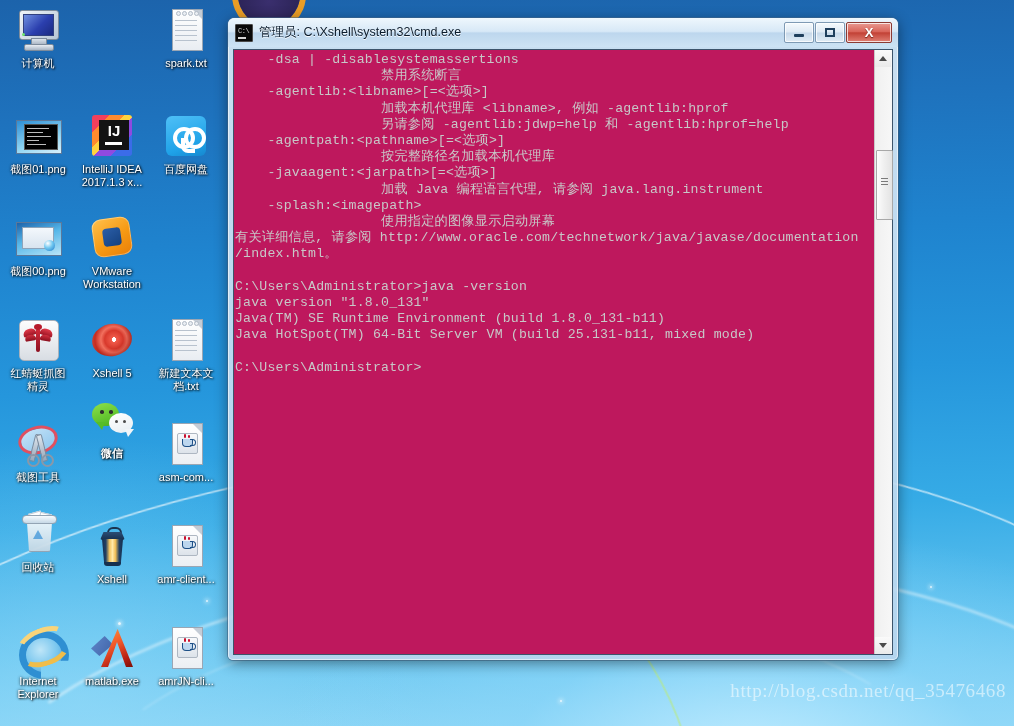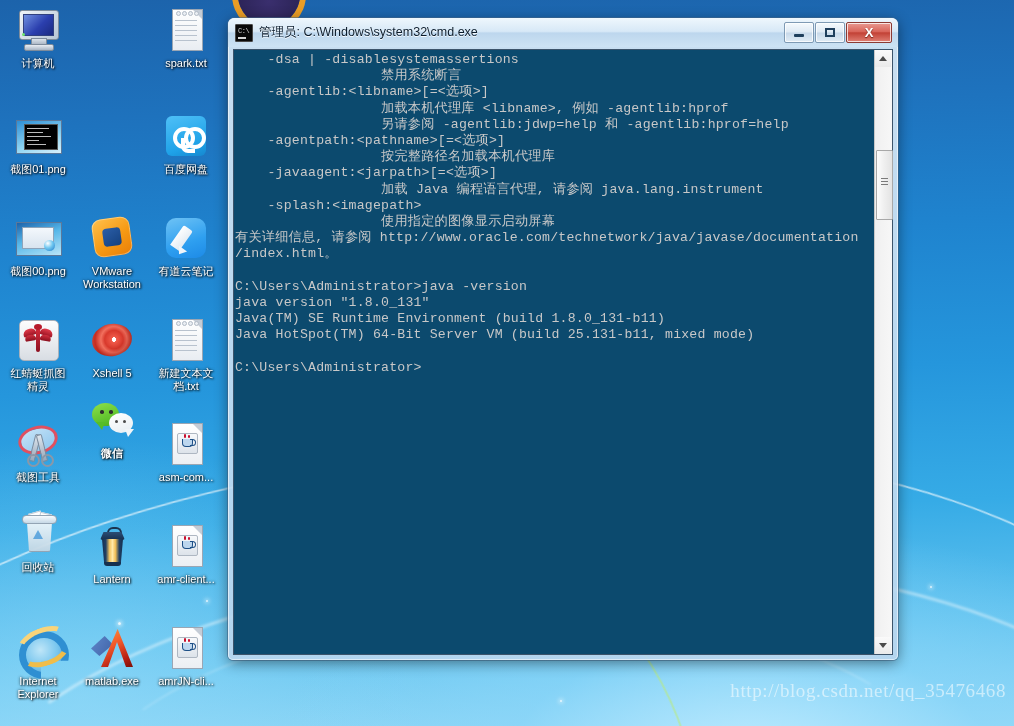--- a/index.html
+++ b/index.html
@@ -560,21 +560,21 @@
     width: 660px; height: 606px;
     background: #000000;
     border: 1px solid #3c546b;
     box-sizing: border-box;
     display: flex;
   }
   #console-text {
     flex: 1 1 auto;
     overflow: hidden;
     color: #c8c8c8;
-    background: #0c4a6e;
+    background: #be185d;
     font-family: "Liberation Mono", "DejaVu Sans Mono", monospace;
     font-size: 13.2px;
     line-height: 16.2px;
     white-space: pre;
     padding: 2px 0 0 1px;
     letter-spacing: 0.2px;
   }
   #console-text .ln { display:block; height:16.2px; }
 
   
@@ -678,20 +678,29 @@
           <div class="tl" style="top:3px;  width:22px;"></div>
           <div class="tl" style="top:7px;  width:16px;"></div>
           <div class="tl" style="top:11px; width:24px;"></div>
           <div class="tl" style="top:15px; width:12px;"></div>
           <div class="tl" style="top:19px; width:19px;"></div>
         </div>
       </div>
       <div class="label">截图01.png</div>
     </div>
 
+    <div class="desk-icon" style="left:74px; top:112px;">
+      <div class="glyph i-ij">
+        <div class="ic bg"></div>
+          <div class="ic blk"></div>
+        <div class="ic ij">IJ</div>
+          <div class="ic ul"></div>
+      </div>
+      <div class="label">IntelliJ IDEA 2017.1.3 x...</div>
+    </div>
 
     <div class="desk-icon" style="left:148px; top:112px;">
       <div class="glyph i-baidu">
         <div class="ic sq"></div>
           <div class="ic c1"></div>
           <div class="ic c2"></div>
           <div class="ic tail"></div>
       </div>
       <div class="label">百度网盘</div>
     </div>
@@ -706,28 +715,20 @@
     </div>
 
     <div class="desk-icon" style="left:74px; top:214px;">
       <div class="glyph i-vm">
         <div class="ic sq"></div>
           <div class="ic hole"></div>
       </div>
       <div class="label">VMware Workstation</div>
     </div>
 
-    <div class="desk-icon" style="left:148px; top:214px;">
-      <div class="glyph i-yd">
-        <div class="ic sq"></div>
-          <div class="ic pen"></div>
-          <div class="ic tip"></div>
-      </div>
-      <div class="label">有道云笔记</div>
-    </div>
 
     <div class="desk-icon" style="left:0px;  top:316px;">
       <div class="glyph i-df">
         <div class="ic sq"></div>
         <div class="ic wl"></div>
           <div class="ic wr"></div>
         <div class="ic wl2"></div>
           <div class="ic wr2"></div>
         <div class="ic body"></div>
           <div class="ic head"></div>
@@ -810,21 +811,21 @@
       <div class="label">回收站</div>
     </div>
 
     <div class="desk-icon" style="left:74px; top:522px;">
       <div class="glyph i-lt">
         <div class="ic top"></div>
           <div class="ic cap"></div>
         <div class="ic body"></div>
           <div class="ic base"></div>
       </div>
-      <div class="label">Lantern</div>
+      <div class="label">Xshell</div>
     </div>
 
     <div class="desk-icon" style="left:148px; top:522px;">
       <div class="glyph i-jar">
         <div class="ic page">
             <div class="ic fold"></div>
           </div>
         <div class="ic box"></div>
         <div class="ic steam" style="left:22px;"></div>
         <div class="ic steam" style="left:26px; top:15px; height:3px;"></div>
@@ -869,21 +870,21 @@
 
   <div id="behind-window"></div>
 
   <div id="cmd-window">
 
     <div id="titlebar">
       <div id="title-icon">
         <span class="tip">C:\</span>
         <span class="cur"></span>
       </div>
-      <div id="title-text">管理员: C:\Windows\system32\cmd.exe</div>
+      <div id="title-text">管理员: C:\Xshell\system32\cmd.exe</div>
       <div id="win-buttons">
         <div class="win-btn min"></div>
         <div class="win-btn max"></div>
         <div class="win-btn close">
           <span class="x">X</span>
         </div>
       </div>
     </div>
 
     <div id="console-outer">

